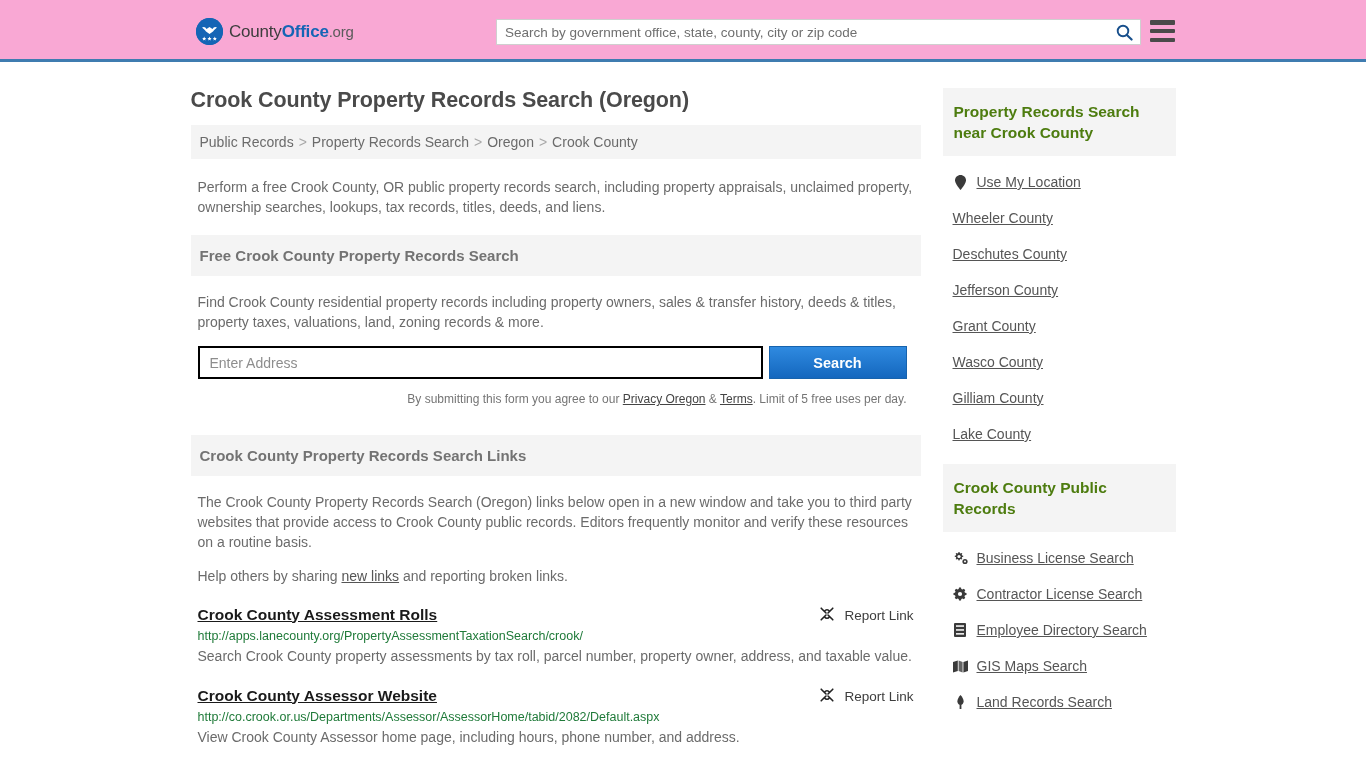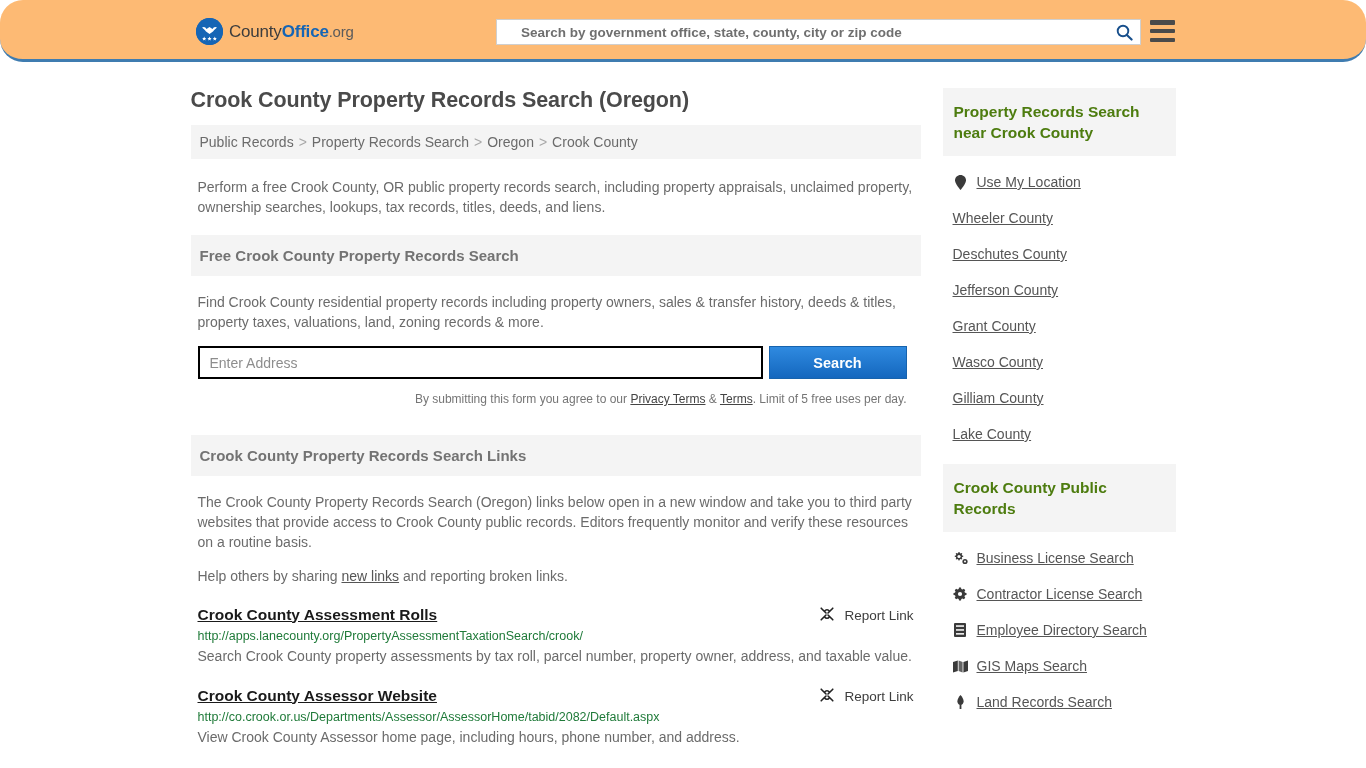--- a/index.html
+++ b/index.html
@@ -9,26 +9,25 @@
     width: 1366px; height: 768px;
     overflow: hidden;
     background: #ffffff;
     font-family: "Liberation Sans", sans-serif;
     -webkit-font-smoothing: antialiased;
   }
 
   
   .site-header {
     height: 62px;
-    background: #fdba74;
+    background: #f9a8d4;
     border-bottom: 3px solid #3f7cb0;
     display: flex;
     align-items: center;
     position: relative;
-    border-radius: 23px;
   }
   .logo-wrap {
     position: absolute;
     left: 196px; top: 18px;
     display: flex; align-items: center; gap: 6px;
     cursor: pointer;
   }
   .logo-badge {
     width: 27px; height: 27px;
     border-radius: 50%;
@@ -54,26 +53,25 @@
     left: 496px; top: 19px;
     width: 645px; height: 26px;
     background: #fff;
     border: 1px solid #cfcfcf;
     display: flex; align-items: center;
   }
   .header-search input {
     border: 0; outline: 0;
     flex: 1 1 auto;
     height: 100%;
-    padding: 0 24px;
+    padding: 0 8px;
     font-size: 13.5px;
     color: #333;
     font-family: "Liberation Sans", sans-serif;
     background: transparent;
-    font-weight: bold;
   }
   .header-search input::placeholder { color: #6f6f6f; }
   .search-go {
     width: 32px; height: 100%;
     display: flex; align-items: center; justify-content: center;
     cursor: pointer; background: transparent; border: 0;
   }
   .hamburger {
     position: absolute;
     left: 1150px; top: 20px;
@@ -289,21 +287,21 @@
 
       <div class="section-head">Free Crook County Property Records Search</div>
       <div class="section-body">
         <p>Find Crook County residential property records including property owners, sales &amp; transfer history, deeds &amp; titles, property taxes, valuations, land, zoning records &amp; more.</p>
 
         <div class="addr-form">
           <input class="addr-input" type="text" placeholder="Enter Address" style="">
           <button class="addr-btn">Search</button>
         </div>
 
-        <div class="form-note"><span>By submitting this form you agree to our </span><a>Privacy Terms</a><span> &amp; </span><a>Terms</a><span>. Limit of 5 free uses per day.</span></div>
+        <div class="form-note"><span>By submitting this form you agree to our </span><a>Privacy Oregon</a><span> &amp; </span><a>Terms</a><span>. Limit of 5 free uses per day.</span></div>
       </div>
 
       <div class="spacer-26"></div>
 
       <div class="section-head">Crook County Property Records Search Links</div>
       <div class="section-body">
         <p>The Crook County Property Records Search (Oregon) links below open in a new window and take you to third party websites that provide access to Crook County public records. Editors frequently monitor and verify these resources on a routine basis.</p>
         <p><span>Help others by sharing </span><a>new links</a><span> and reporting broken links.</span></p>
       </div>
 

